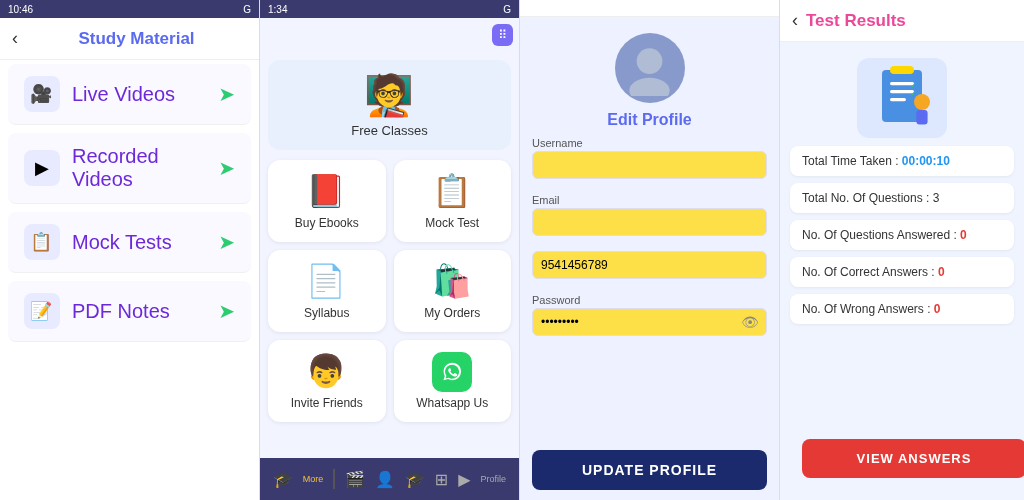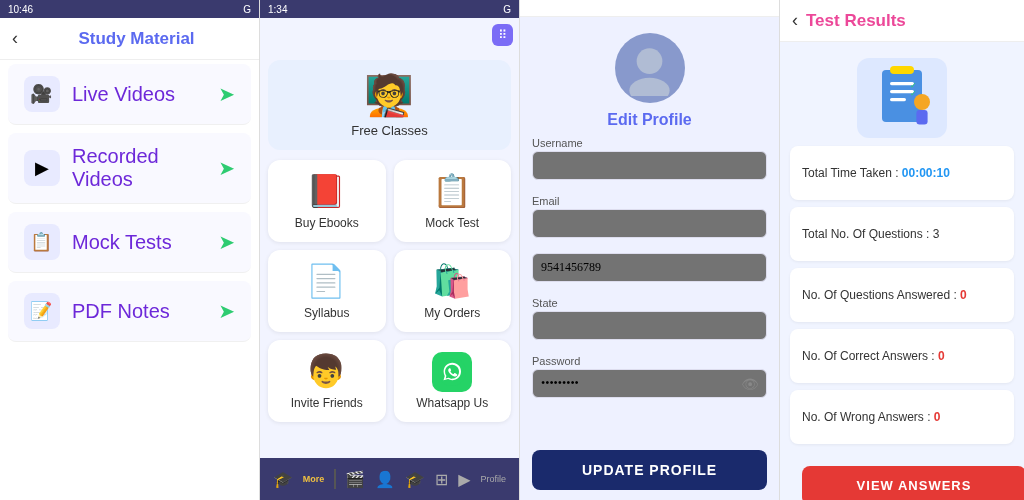--- a/index.html
+++ b/index.html
@@ -172,21 +172,21 @@
     .bottom-item {
       display: flex;
       flex-direction: column;
       align-items: center;
       color: #aaa;
       font-size: 9px;
       gap: 2px;
       cursor: pointer;
     }
     .bottom-item .b-icon { font-size: 16px; }
-    .bottom-item.active { color: #f0c040; font-weight: bold; }
+    .bottom-item.active { color: #f0c040; }
     .bottom-sep {
       width: 2px;
       height: 20px;
       background: #555;
     }
 
     
     .panel3 {
       width: 260px;
       height: 500px;
@@ -239,23 +239,22 @@
       color: #555;
       display: block;
       margin-bottom: 2px;
     }
     .form-field input {
       width: 100%;
       padding: 6px 8px;
       border: 1px solid #dde;
       border-radius: 6px;
       font-size: 12px;
-      background: #737373;
+      background: #fde047;
       outline: none;
-      font-family: Liberation Serif, serif;
     }
     .form-field .pw-wrap {
       position: relative;
     }
     .form-field .pw-wrap input {
       padding-right: 28px;
     }
     .form-field .eye-icon {
       position: absolute;
       right: 8px;
@@ -322,21 +321,21 @@
     .result-cards {
       padding: 0 10px;
       display: flex;
       flex-direction: column;
       gap: 7px;
       flex: 1;
     }
     .result-card {
       background: #fff;
       border-radius: 8px;
-      padding: 20px 12px;
+      padding: 8px 12px;
       font-size: 12px;
       color: #333;
       box-shadow: 0 1px 3px rgba(0,0,0,0.06);
     }
     .result-card .highlight {
       color: #2196F3;
       font-weight: 700;
     }
     .result-card .highlight-red {
       color: #e53935;
@@ -483,24 +482,20 @@
       <input type="text" placeholder="" value="" style="">
     </div>
     <div class="form-field">
       <label>Email</label>
       <input type="email" placeholder="" style="">
     </div>
     <div class="form-field">
       <input type="text" value="9541456789" style="">
     </div>
     <div class="form-field">
-      <label>State</label>
-      <input type="text" placeholder="" style="">
-    </div>
-    <div class="form-field">
       <label>Password</label>
       <div class="pw-wrap">
         <input type="password" value="123456789" style="">
         <span class="eye-icon">👁</span>
       </div>
     </div>
   </div>
   <button class="update-btn">UPDATE PROFILE</button>
 </div>
 

